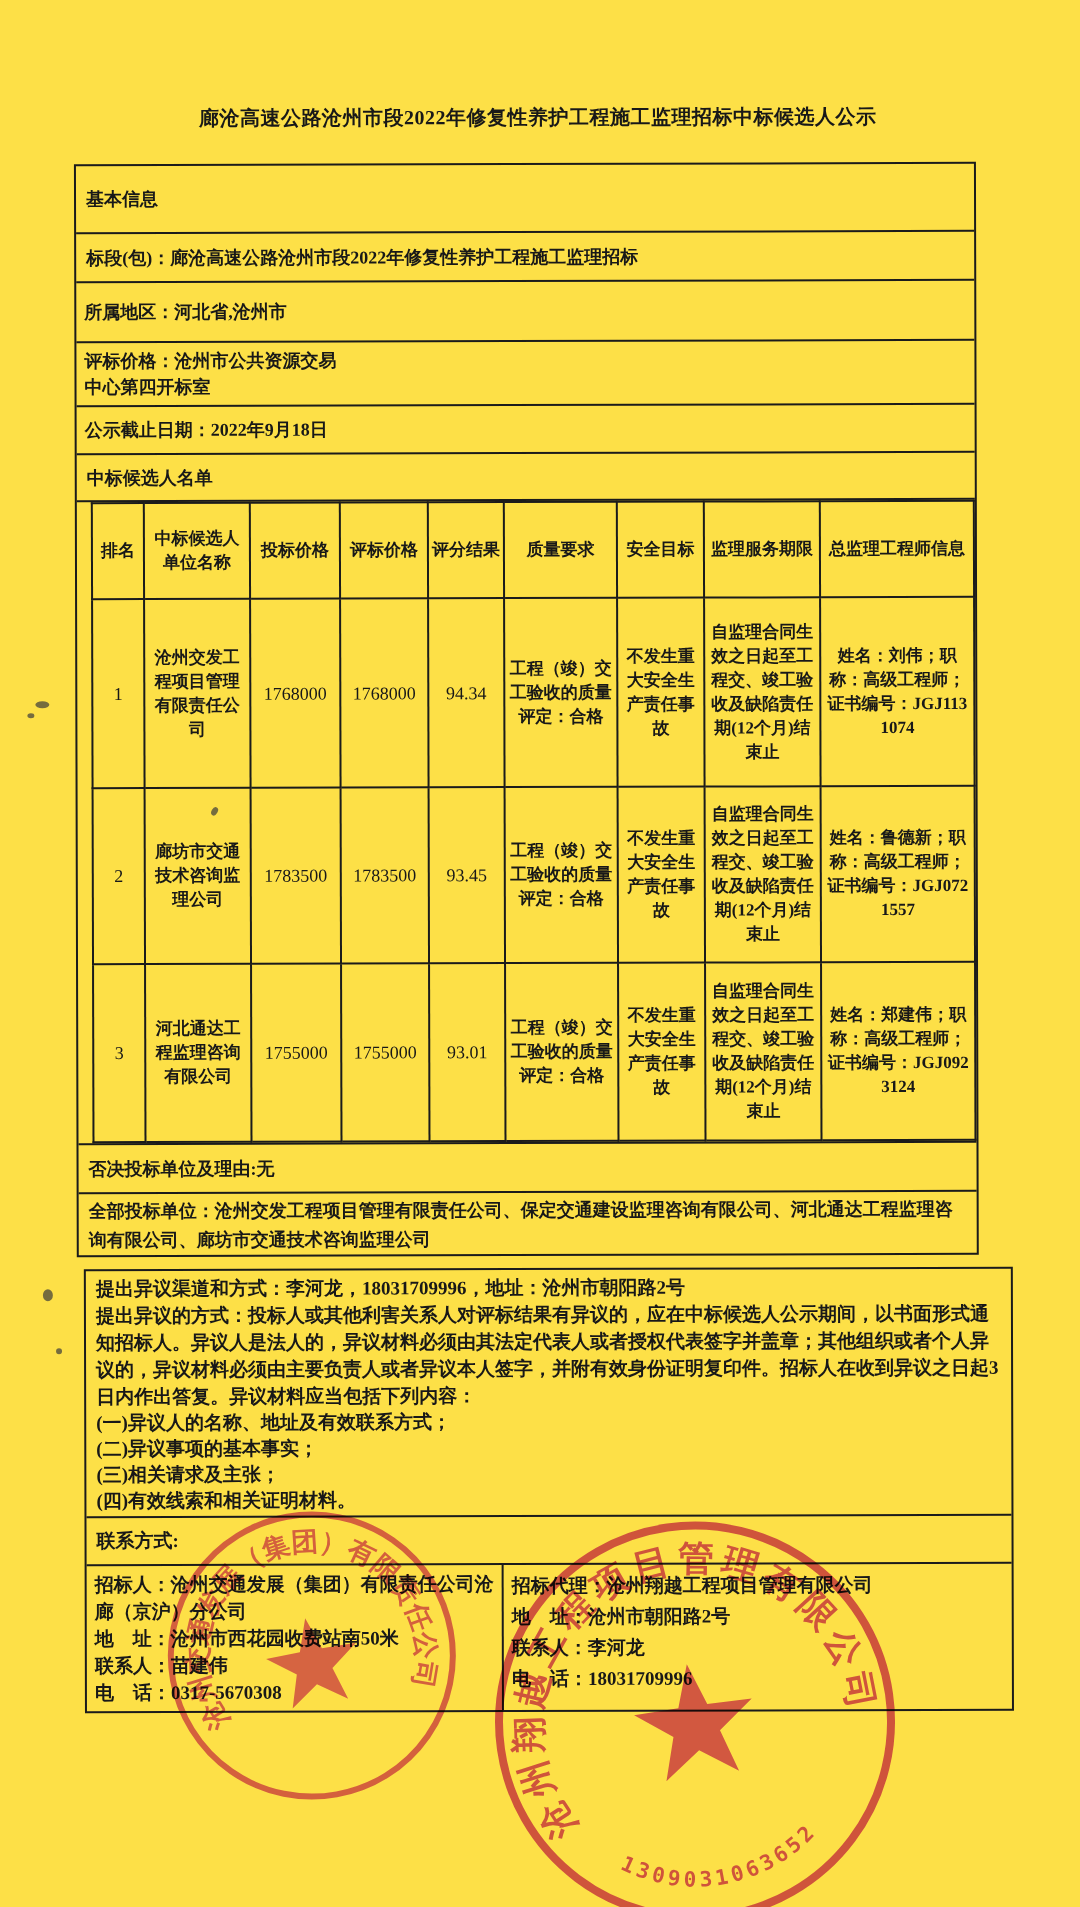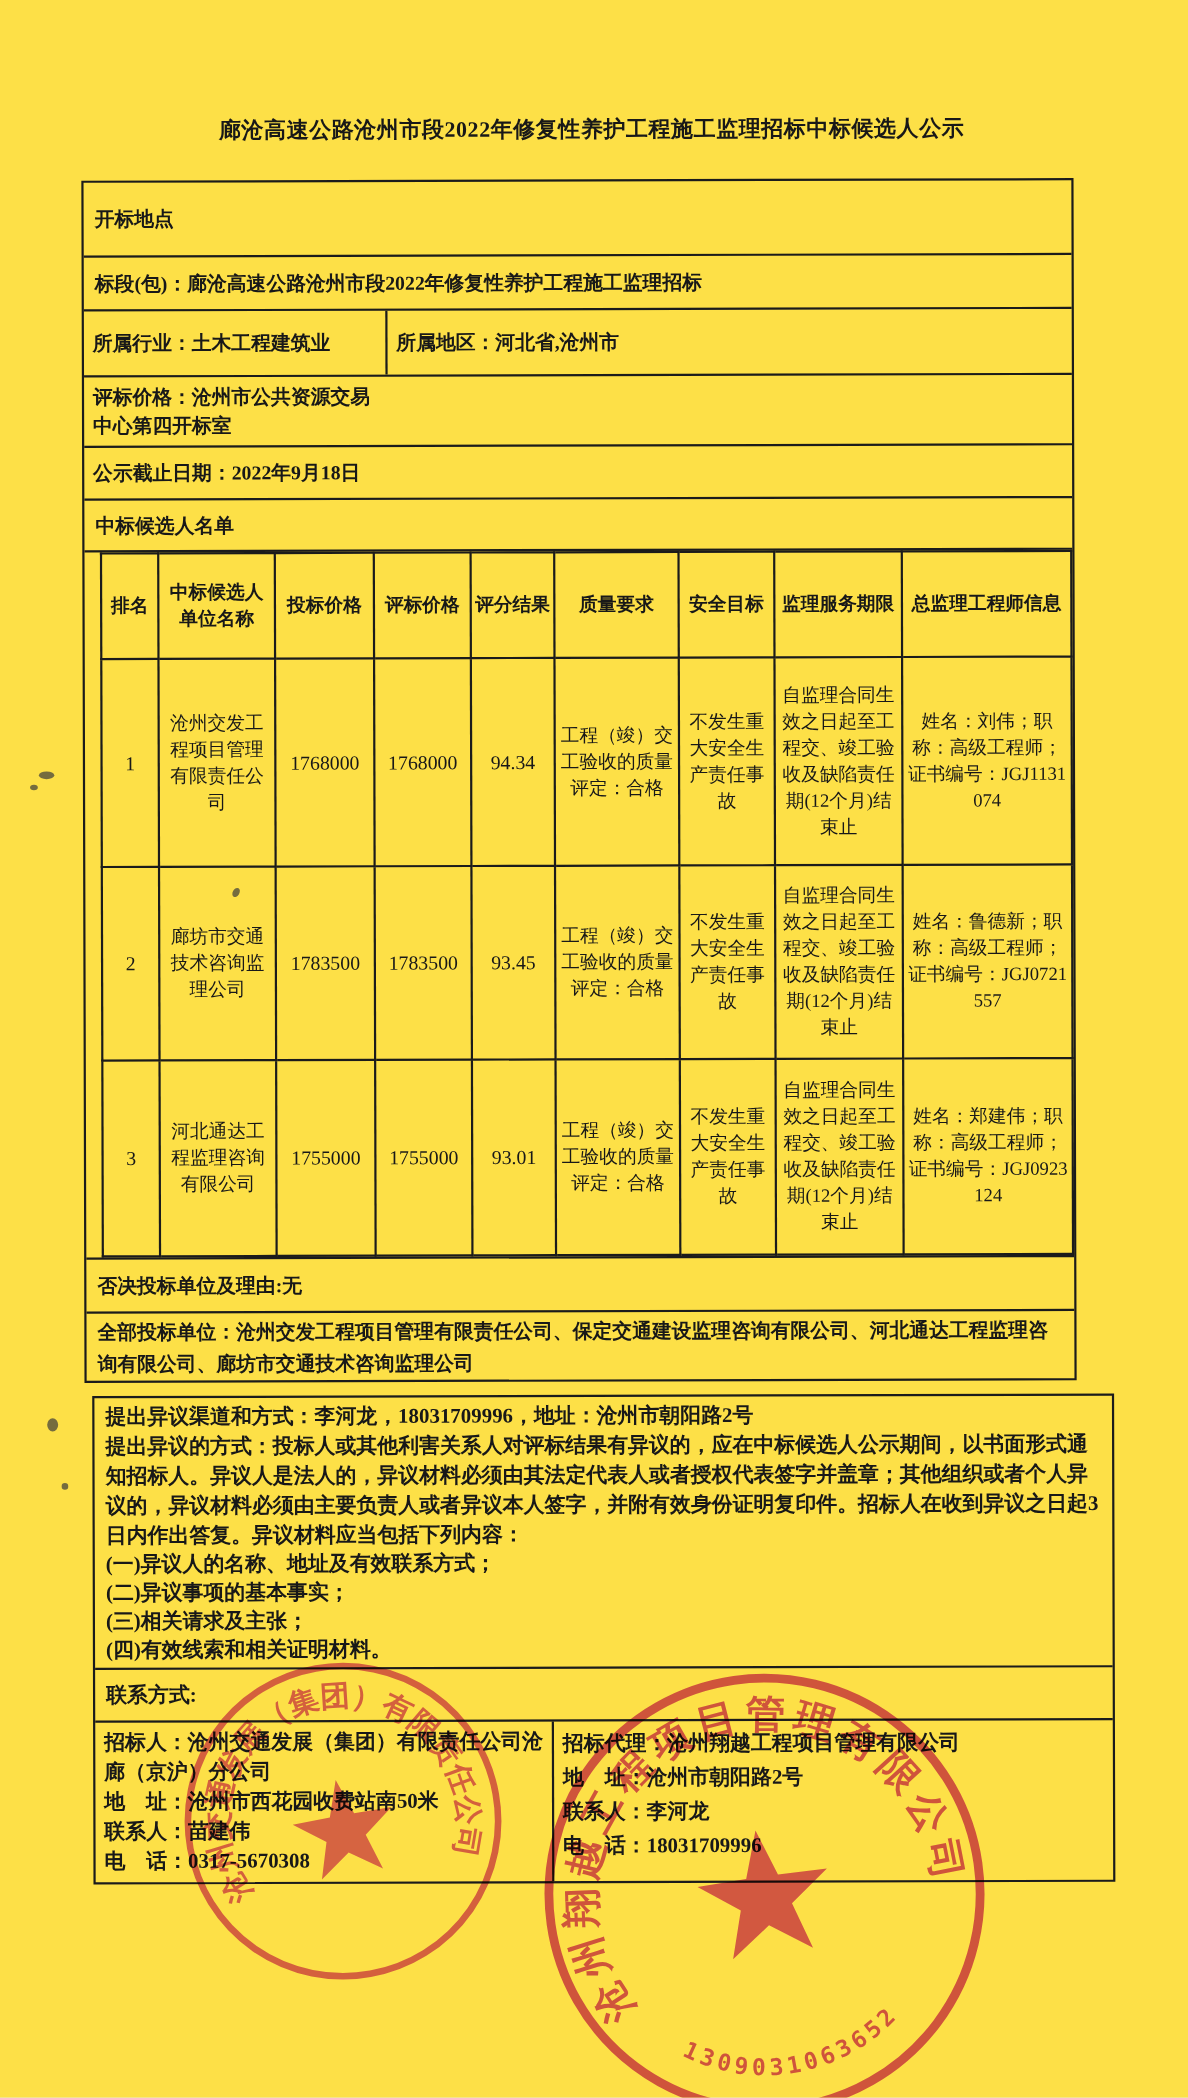--- a/index.html
+++ b/index.html
@@ -30,21 +30,21 @@
   .wraptext{line-height:26px;}
   
   .tblwrap{border-top:2px solid #1b1b1b;box-sizing:border-box;padding:0 6px 0 14px;height:643px;}
   table.cand{border-collapse:collapse;table-layout:fixed;width:882px;height:641px;}
   table.cand td,table.cand th{
     border:2px solid #1b1b1b;text-align:center;vertical-align:middle;
     font-size:17px;padding:2px 3px;line-height:24px;box-sizing:border-box;
     word-break:break-all;
   }
   table.cand th{font-weight:bold;}
-  table.cand td{font-weight:normal;}
+  table.cand td{font-weight:bold;}
   table.cand td.num{font-weight:normal;font-size:18px;}
   .allrow{line-height:29px;display:block;padding:3px 10px;}
   
   .box2{
     position:absolute;left:83px;top:1268px;width:929px;
     border:2px solid #1b1b1b;box-sizing:border-box;
   }
   .para{padding:4px 10px 2px 10px;font-size:19px;font-weight:bold;line-height:27px;}
   .para .line{display:block;}
   .para .item{display:block;line-height:26px;}
@@ -65,31 +65,28 @@
 <body>
 
 <div class="page">
  <div class="tilt">
 
   <div class="title">廊沧高速公路沧州市段2022年修复性养护工程施工监理招标中标候选人公示</div>
 
   <div class="box1">
 
     <div class="row h66">
-      <span>开标地点</span>
+      <span>基本信息</span>
     </div>
 
     <div class="row h49">
       <span>标段(包)：廊沧高速公路沧州市段2022年修复性养护工程施工监理招标</span>
     </div>
 
     <div class="row h60 split">
-      <div class="cell">
-        <span><span>所属行业：</span><span>土木工程建筑业</span></span>
-      </div>
       <div class="cell">
         <span><span>所属地区：</span><span>河北省,沧州市</span></span>
       </div>
     </div>
 
     <div class="row h64 split">
       <div class="cell">
         <span class="wraptext"><span>评标价格：</span><span>沧州市公共资源交易中心第四开标室</span></span>
       </div>
     </div>

